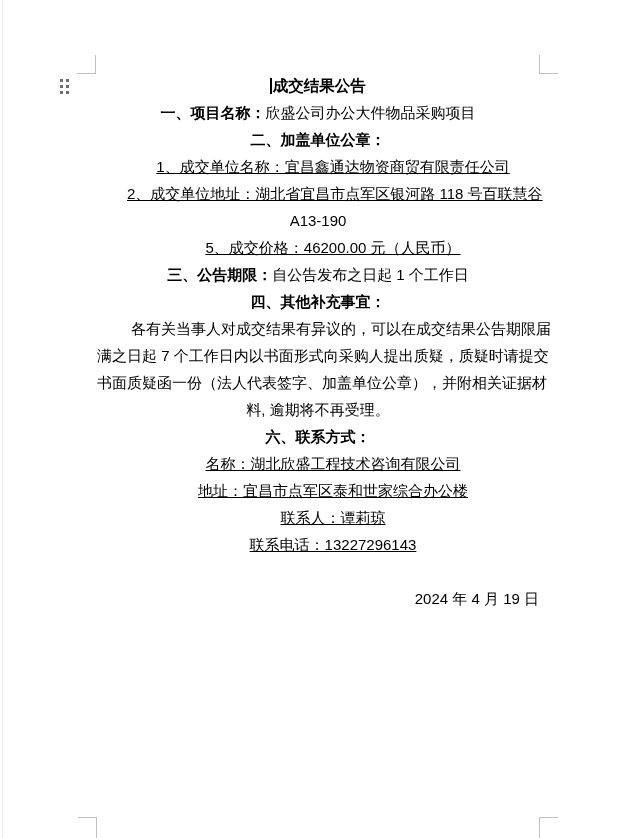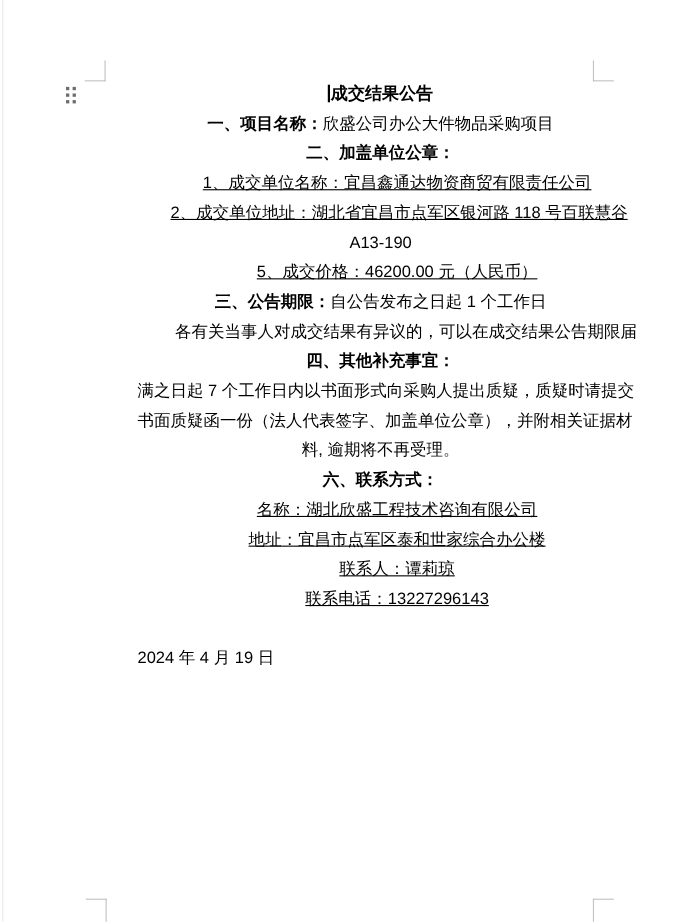--- a/index.html
+++ b/index.html
@@ -21,28 +21,28 @@
   
   .drag{
     position:absolute;left:60px;top:79px;
     display:grid;grid-template-columns:3px 3px;grid-auto-rows:3px;
     column-gap:3px;row-gap:3px;
   }
   .drag i{display:block;width:3px;height:3px;background:#6e6e6e;}
   
   .content{
     position:absolute;left:97px;top:72px;width:442px;
-    font-size:15px;line-height:27px;margin-left:28px;
+    font-size:15px;line-height:27px;
   }
   .line{height:27px;white-space:nowrap;text-align:center;}
   .line .b{font-weight:700;}
   .line.ind1{padding-left:30px;text-decoration:underline;}
   .line.ind2{padding-left:34px;}
   .line.center{text-align:center;}
-  .line.right{text-align:left;}
+  .line.right{text-align:right;}
   .line.title{font-size:15.5px;}
   .caret{
     display:inline-block;width:1.5px;height:16px;background:#000;
     vertical-align:-3px;margin-right:1px;
   }
 </style>
 </head>
 <body>
 
 <div class="page-edge"></div>
@@ -63,22 +63,22 @@
 
 <div class="content" id="doc">
     <div class="line center title"><span class="caret"></span><span class="b">成交结果公告</span></div>
     <div class="line"><span class="b">一、项目名称：</span><span class="r">欣盛公司办公大件物品采购项目</span></div>
     <div class="line"><span class="b">二、加盖单位公章：</span></div>
     <div class="line ind1"><span class="r">1、成交单位名称：宜昌鑫通达物资商贸有限责任公司</span></div>
     <div class="line ind1"><span class="r">2、成交单位地址：湖北省宜昌市点军区银河路 118 号百联慧谷</span></div>
     <div class="line"><span class="r">A13-190</span></div>
     <div class="line ind1"><span class="r">5、成交价格：46200.00 元（人民币）</span></div>
     <div class="line"><span class="b">三、公告期限：</span><span class="r">自公告发布之日起 1 个工作日</span></div>
+    <div class="line"><span class="b">四、其他补充事宜：</span></div>
     <div class="line ind2"><span class="r">各有关当事人对成交结果有异议的，可以在成交结果公告期限届</span></div>
-    <div class="line"><span class="b">四、其他补充事宜：</span></div>
     <div class="line"><span class="r">满之日起 7 个工作日内以书面形式向采购人提出质疑，质疑时请提交</span></div>
     <div class="line"><span class="r">书面质疑函一份（法人代表签字、加盖单位公章），并附相关证据材</span></div>
     <div class="line"><span class="r">料, 逾期将不再受理。</span></div>
     <div class="line"><span class="b">六、联系方式：</span></div>
     <div class="line ind1"><span class="r">名称：湖北欣盛工程技术咨询有限公司</span></div>
     <div class="line ind1"><span class="r">地址：宜昌市点军区泰和世家综合办公楼</span></div>
     <div class="line ind1"><span class="r">联系人：谭莉琼</span></div>
     <div class="line ind1"><span class="r">联系电话：13227296143</span></div>
     <div class="line"></div>
     <div class="line right"><span class="r">2024 年 4 月 19 日</span></div>

